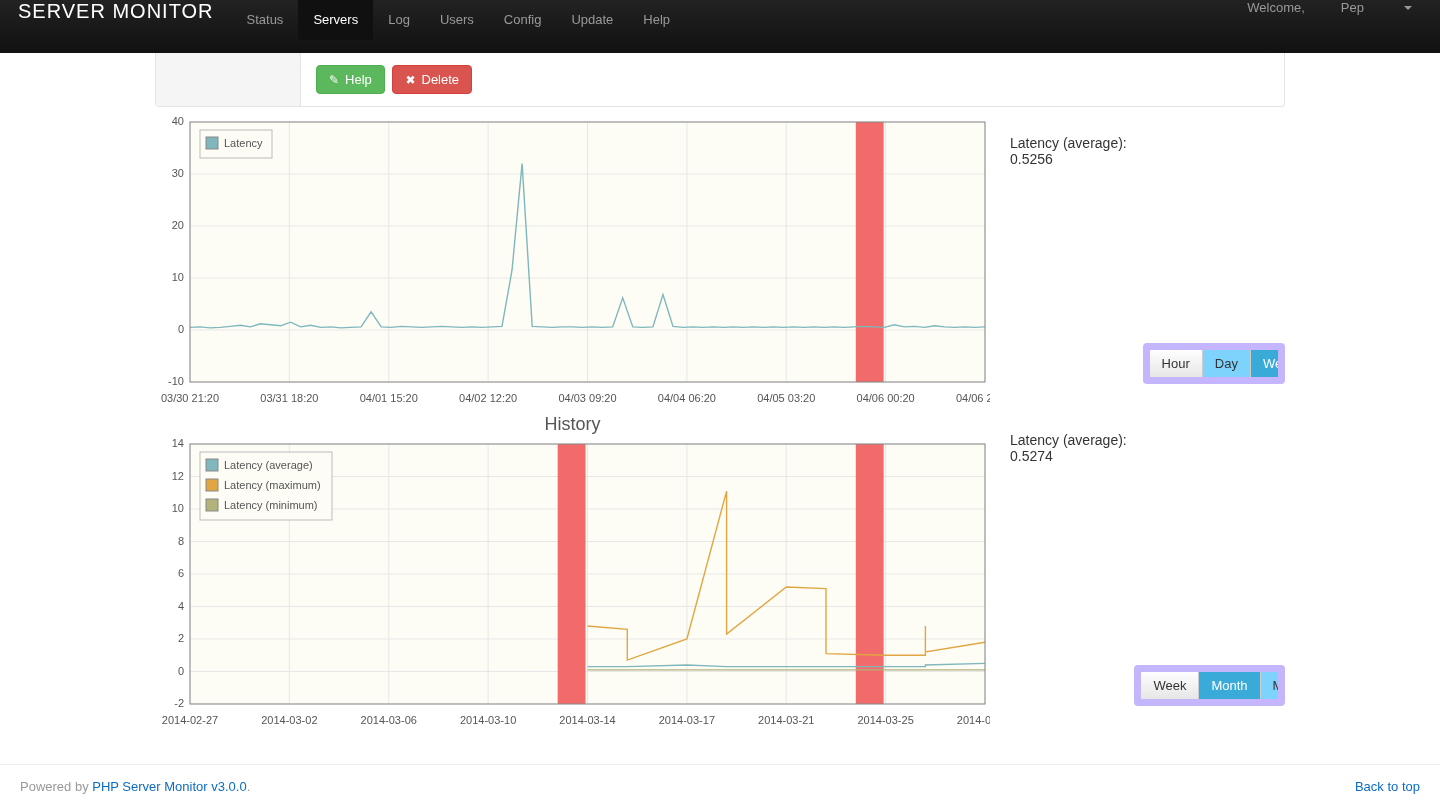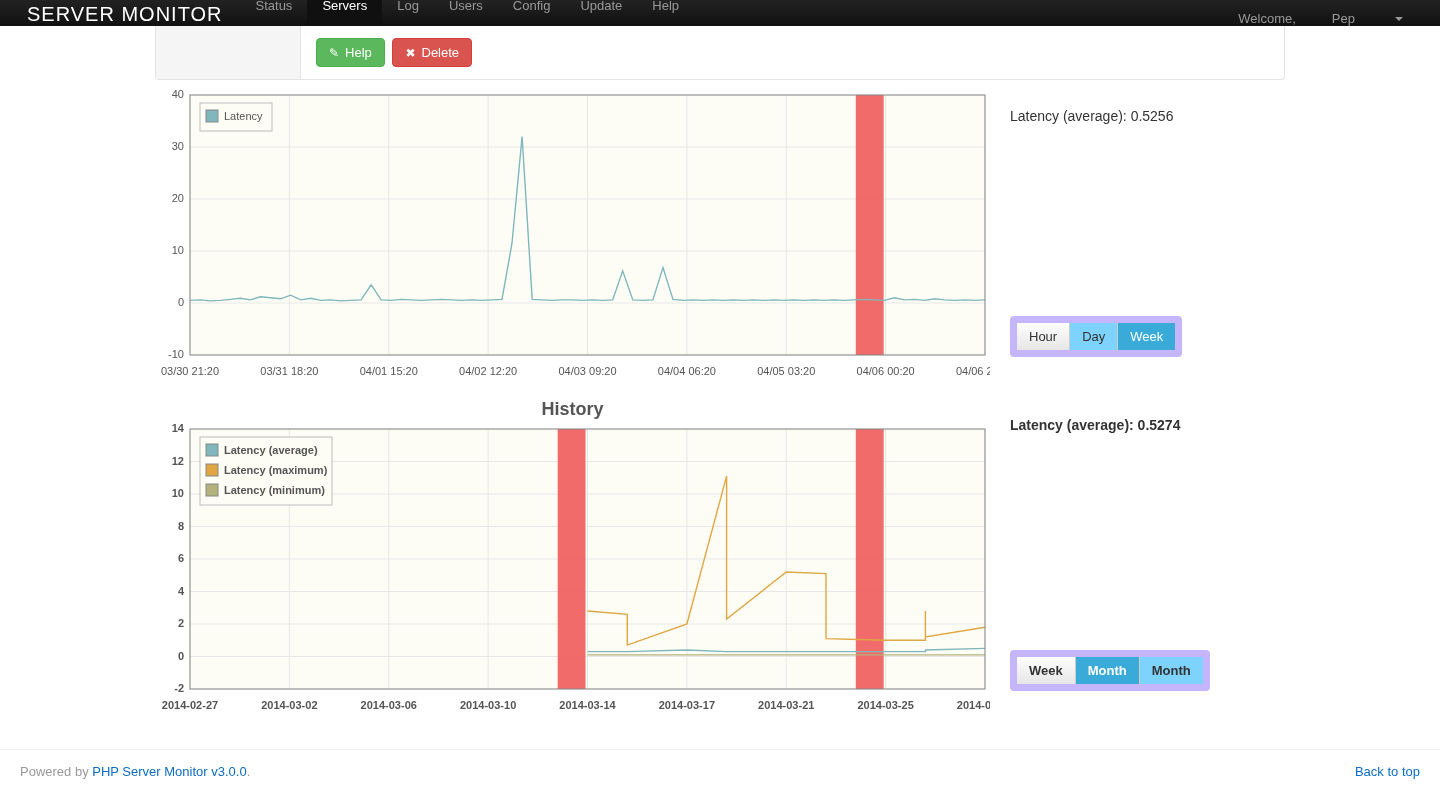--- a/index.html
+++ b/index.html
@@ -6,24 +6,24 @@
   body {
     font-family: "Helvetica Neue", Helvetica, Arial, sans-serif;
     font-size: 13px;
     color: #333;
     background: #fff;
   }
   
   .navbar {
     background: #1b1b1b;
     background-image: linear-gradient(to bottom,#222,#111);
-    height: 26px;
+    height: 53px;
     display: flex;
-    align-items: flex-end;
-    padding: 0 27px;
+    align-items: flex-start;
+    padding: 0 18px;
     color: #999;
   }
   .brand {
     color: #fff;
     font-size: 20px;
     letter-spacing: 1px;
     margin-right: 18px;
     white-space: nowrap;
     font-weight: 500;
   }
@@ -89,21 +89,21 @@
     border:1px solid transparent;
     color:#fff;
   }
   .btn-green { background:#5cb85c; border-color:#4cae4c; }
   .btn-red   { background:#d9534f; border-color:#d43f3a; }
   .btn .icon { margin-right:6px; font-size:12px; }
 
   .chart-wrap { margin-top:10px; display:flex; }
   .chart-block { flex:1; }
   .chart-title { text-align:center; font-size:18px; color:#555; padding-bottom:4px; }
-  .side-panel { width:330px; padding-left:20px; display:flex; flex-direction:column; }
+  .side-panel { width:330px; padding-left:20px; display:flex; flex-direction:row; }
   .stat-line { font-size:14px; color:#333; margin-top:18px; }
   .btn-group { display:inline-flex; border-radius:4px; overflow:hidden; border:7px solid #c4b5fd; margin-top:auto; margin-bottom:28px; align-self:flex-start; }
   .btn-group .seg {
     padding:6px 12px;
     background:#7dd3fc;
     border-right:1px solid #ccc;
     cursor:pointer;
     font-size:13px;
     color:#333;
   }
@@ -211,21 +211,21 @@
         <span>0.5256</span>
       </div>
       <div class="btn-group">
         <div class="seg first">Hour</div>
         <div class="seg">Day</div>
         <div class="seg active">Week</div>
       </div>
     </div>
   </div>
 
-  <div class="chart-wrap" style="margin-top:14px;font-weight:bold;">
+  <div class="chart-wrap" style="margin-top:2px;">
     <div class="chart-block">
       <div class="chart-title">History</div>
       <svg id="svg2" width="835" height="295">
           <rect x="35" y="5" width="795" height="260" class="plot-bg"></rect>
           <line x1="35" x2="830" y1="265" y2="265" class="grid" stroke="#e7e7e7"></line>
           <text x="29" y="268" text-anchor="end" font-size="11" fill="#555">-2</text>
           <line x1="35" x2="830" y1="232.5" y2="232.5" class="grid" stroke="#e7e7e7"></line>
           <text x="29" y="235.5" text-anchor="end" font-size="11" fill="#555">0</text>
           <line x1="35" x2="830" y1="200" y2="200" class="grid" stroke="#e7e7e7"></line>
           <text x="29" y="203" text-anchor="end" font-size="11" fill="#555">2</text>

